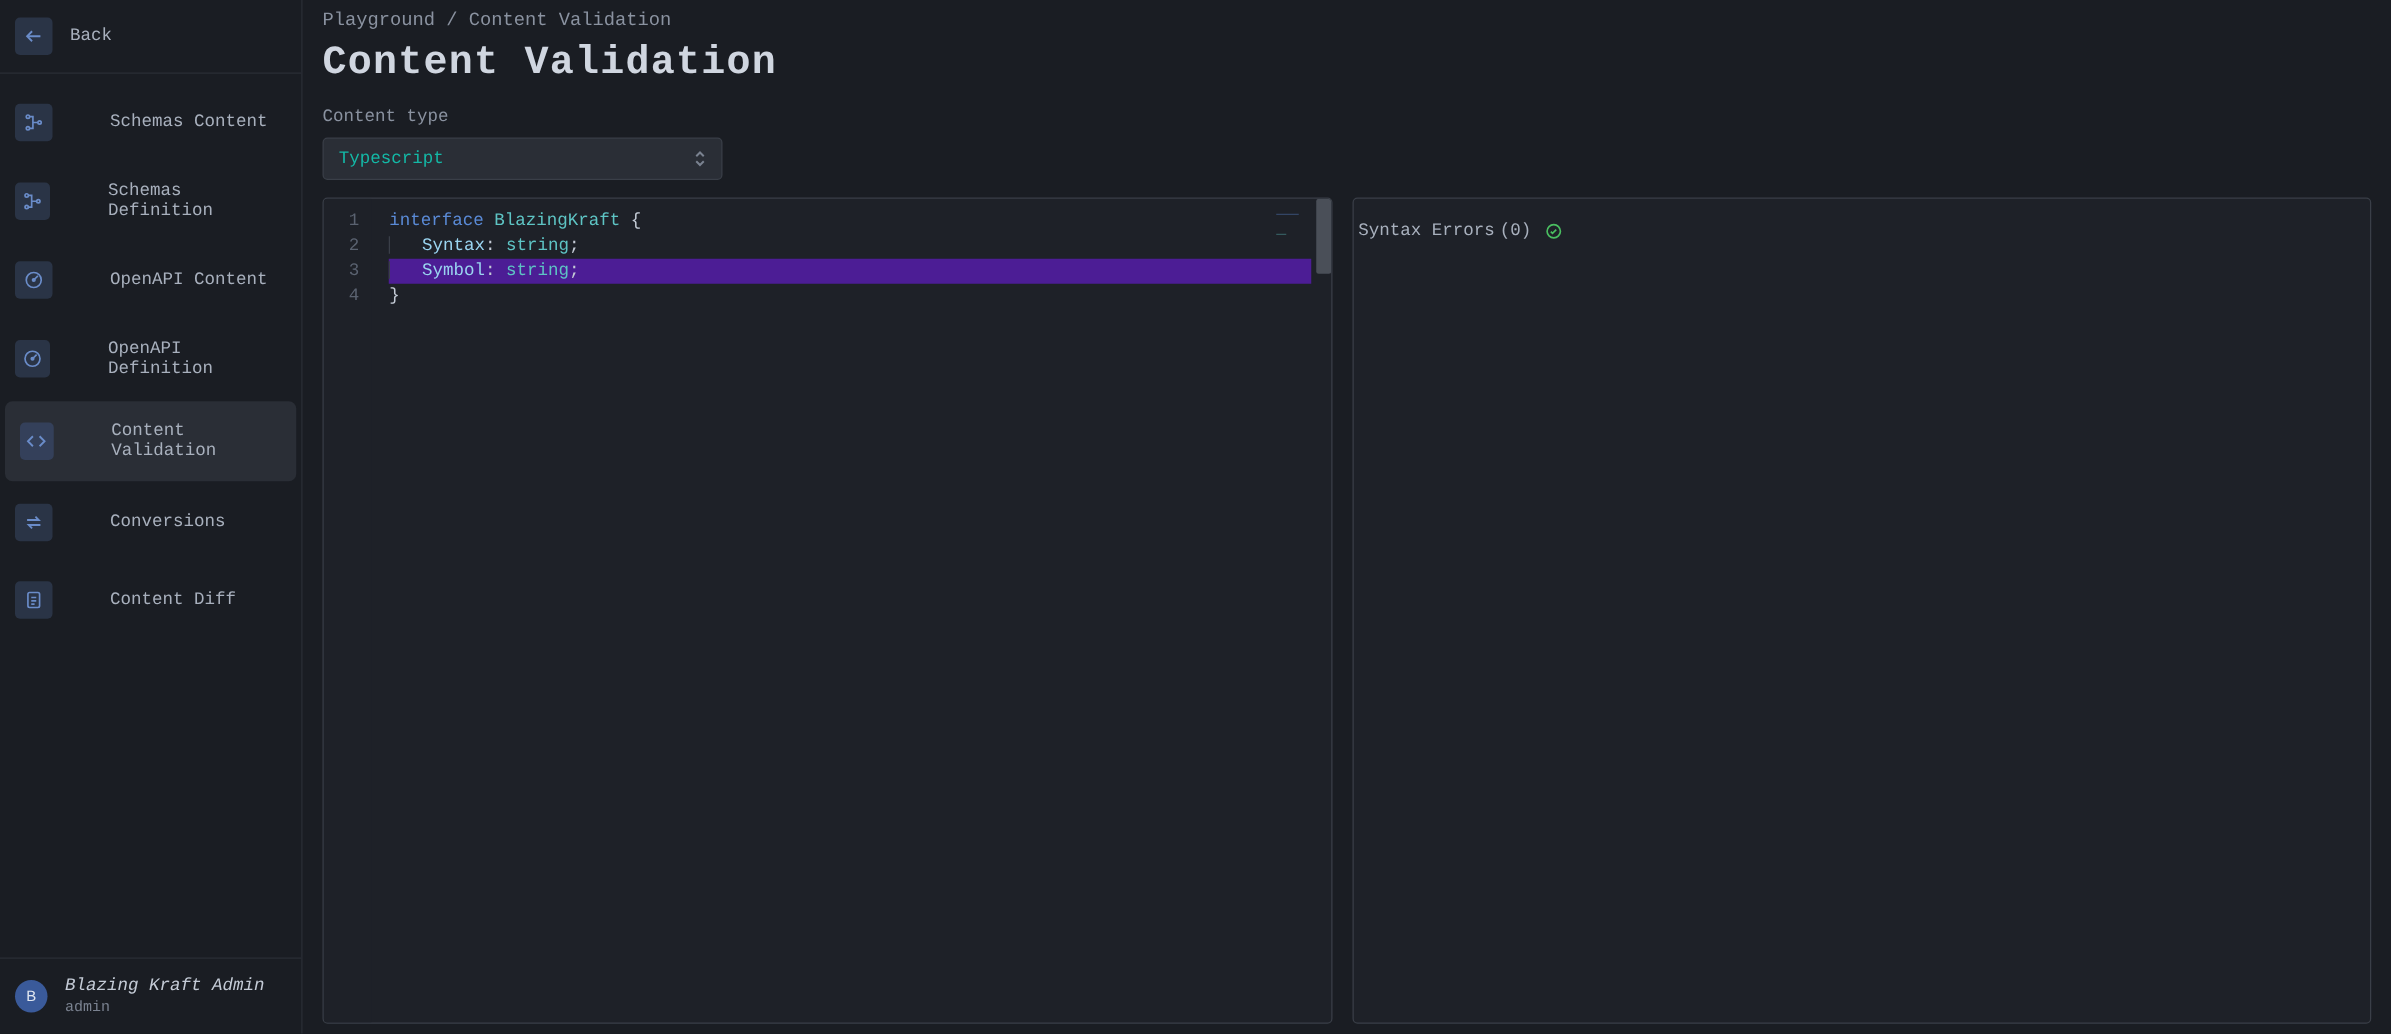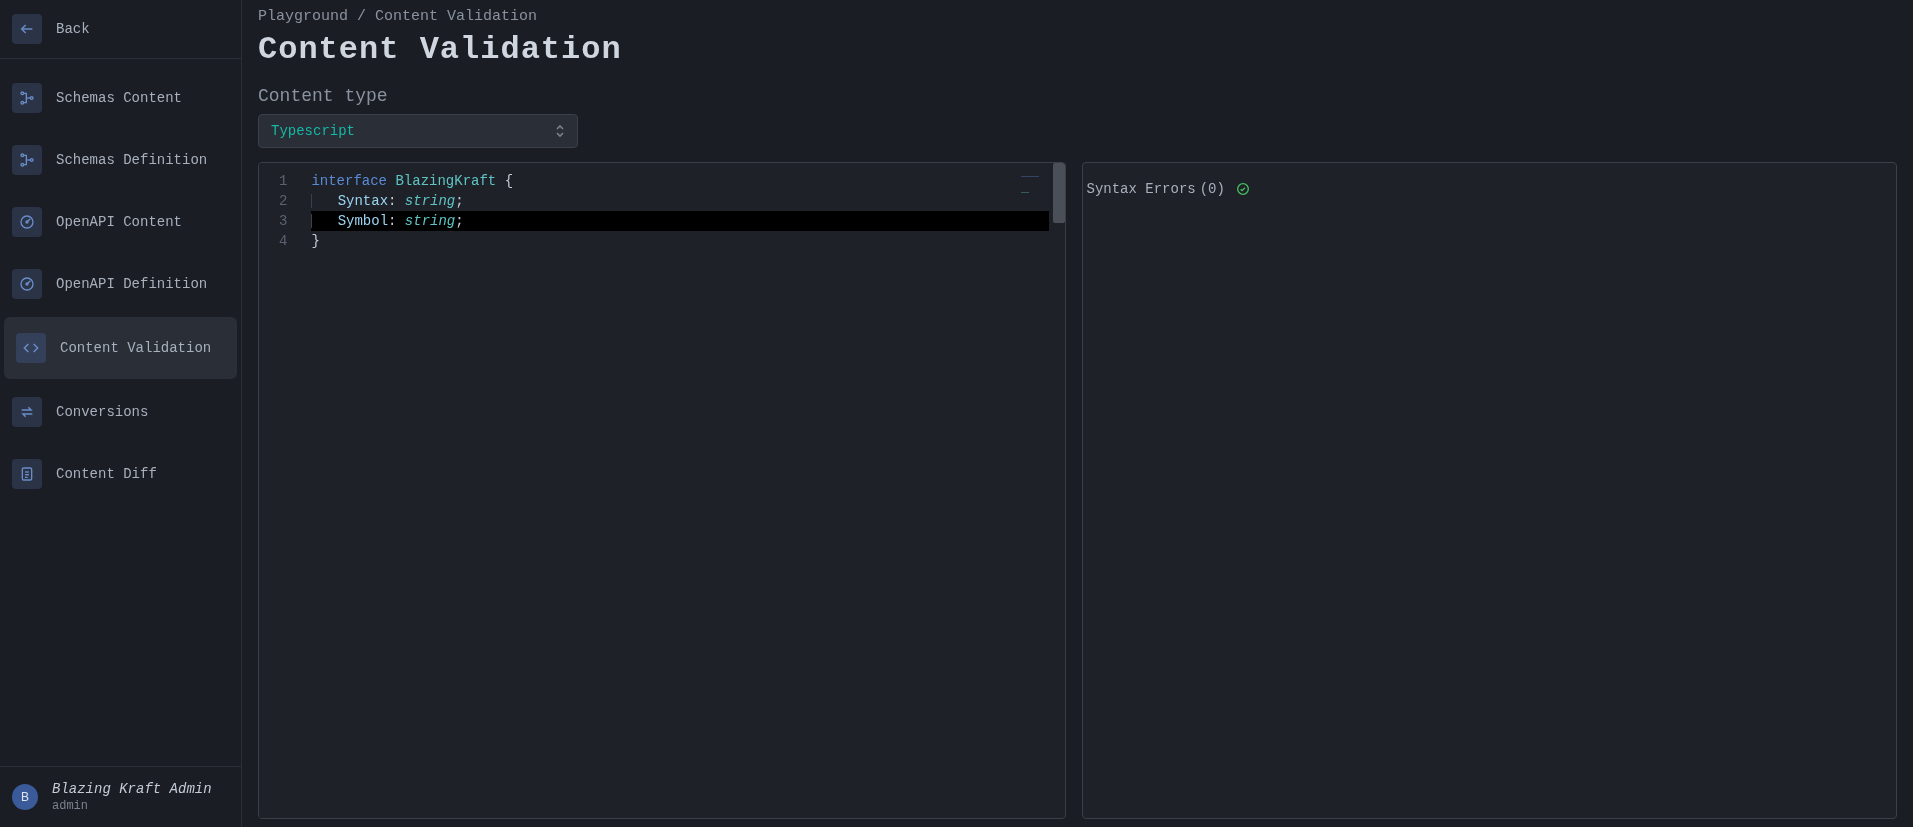--- a/index.html
+++ b/index.html
@@ -48,20 +48,21 @@
 }
 .sidebar-item.active .icon-box {
   background: #34405a;
 }
 .sidebar-nav {
   flex: 1;
   padding: 8px 0;
 }
 .sidebar-nav .sidebar-item {
   padding: 16px 12px;
+  gap: 32px;
 }
 .sidebar-footer {
   border-top: 1px solid #2a2e36;
   padding: 14px 12px;
   display: flex;
   align-items: center;
 }
 .avatar {
   width: 26px;
   height: 26px;
@@ -91,21 +92,21 @@
 }
 .page-title {
   color: #d0d6e0;
   font-size: 32px;
   font-weight: bold;
   margin-bottom: 18px;
   letter-spacing: 1px;
 }
 .content-type-label {
   color: #8a92a0;
-  font-size: 18px;
+  font-size: 14px;
   margin-bottom: 8px;
 }
 .select-wrap {
   position: relative;
   width: 320px;
   margin-bottom: 14px;
 }
 .select {
   width: 100%;
   background: #2a2e36;
@@ -150,32 +151,32 @@
 .gutter div { line-height: 20px; }
 .code {
   padding: 8px 16px 8px 14px;
   flex: 1;
   position: relative;
 }
 .code-line { line-height: 20px; white-space: pre; }
 .kw { color: #5a8ad6; }
 .typename { color: #5ec4c4; }
 .prop { color: #9ad4f0; }
-.type { color: #5ec4c4; font-style: italic; }
+.type { color: #5ec4c4; }
 .punct { color: #c4cbd6; }
 .indent-guide {
   border-left: 1px solid #3a3f48;
   display: inline-block;
   width: 1px;
   height: 14px;
   margin-right: 0;
   vertical-align: middle;
 }
 .code-line.cursor-line {
-  background: #000000;
+  background: #4c1d95;
 }
 .code-line.cursor-line::before {
   content: '';
   position: absolute;
   left: -44px;
   right: 0;
 }
 .editor-scrollbar {
   position: absolute;
   right: 0;

